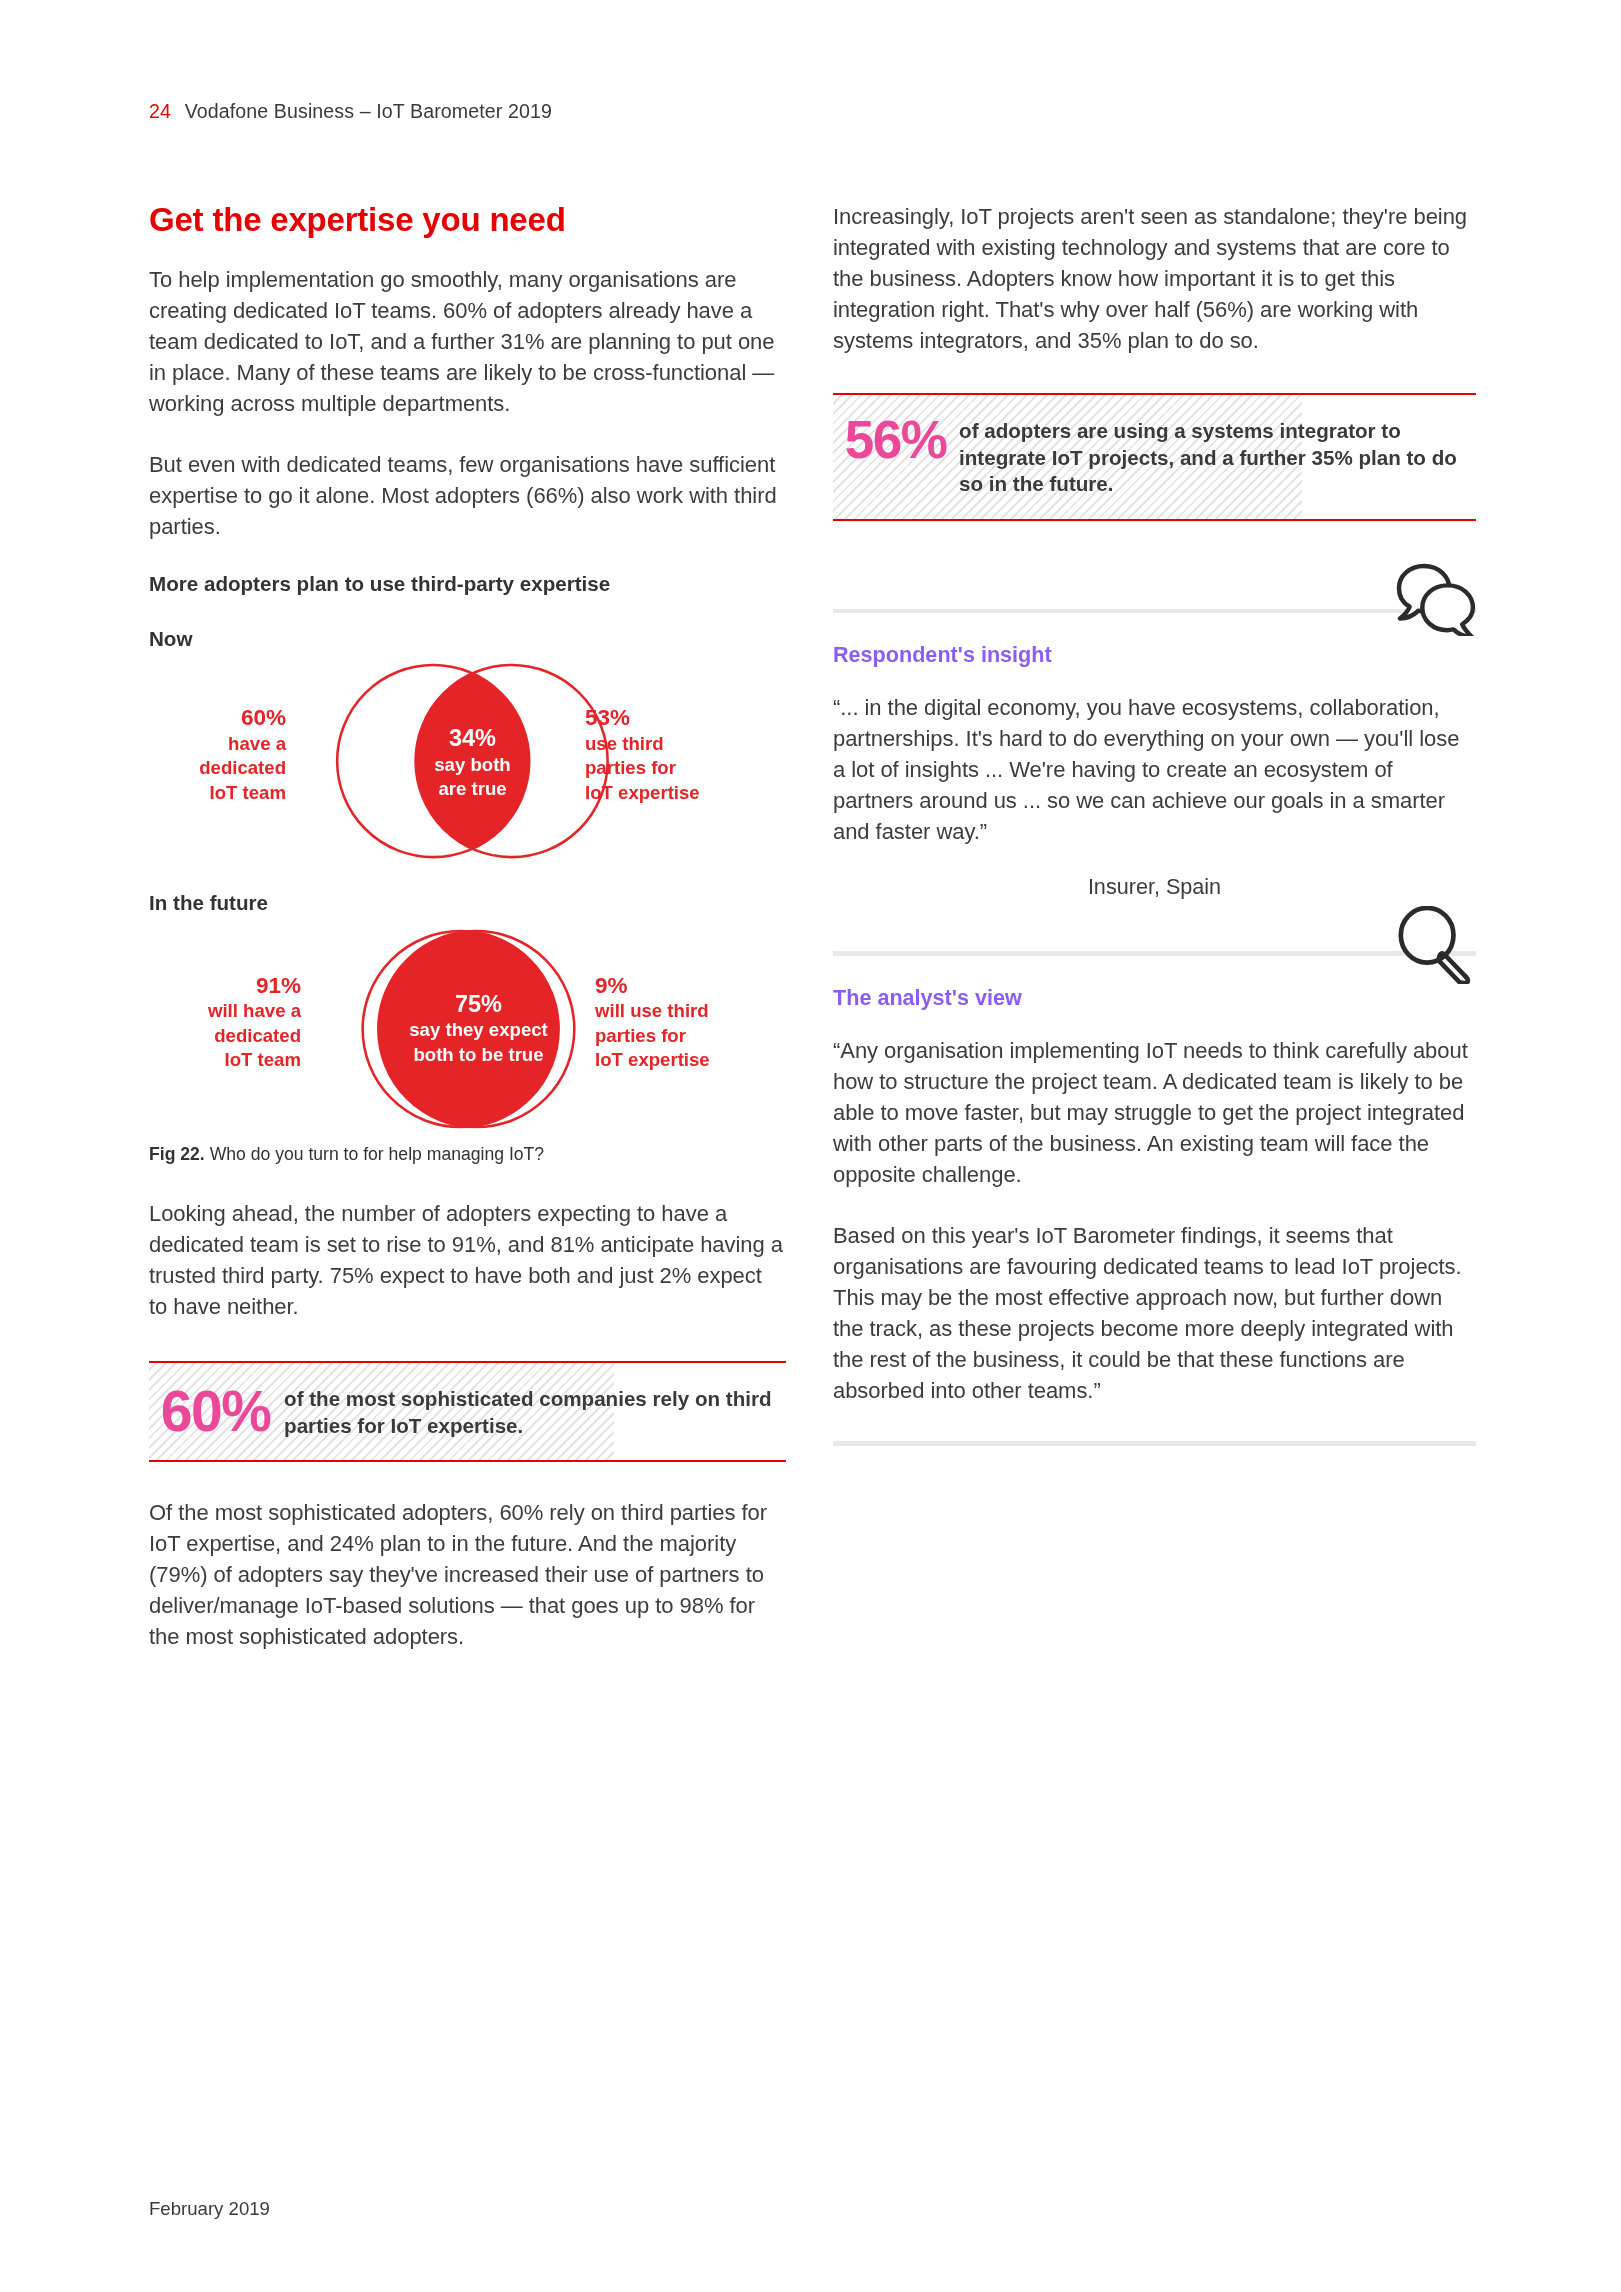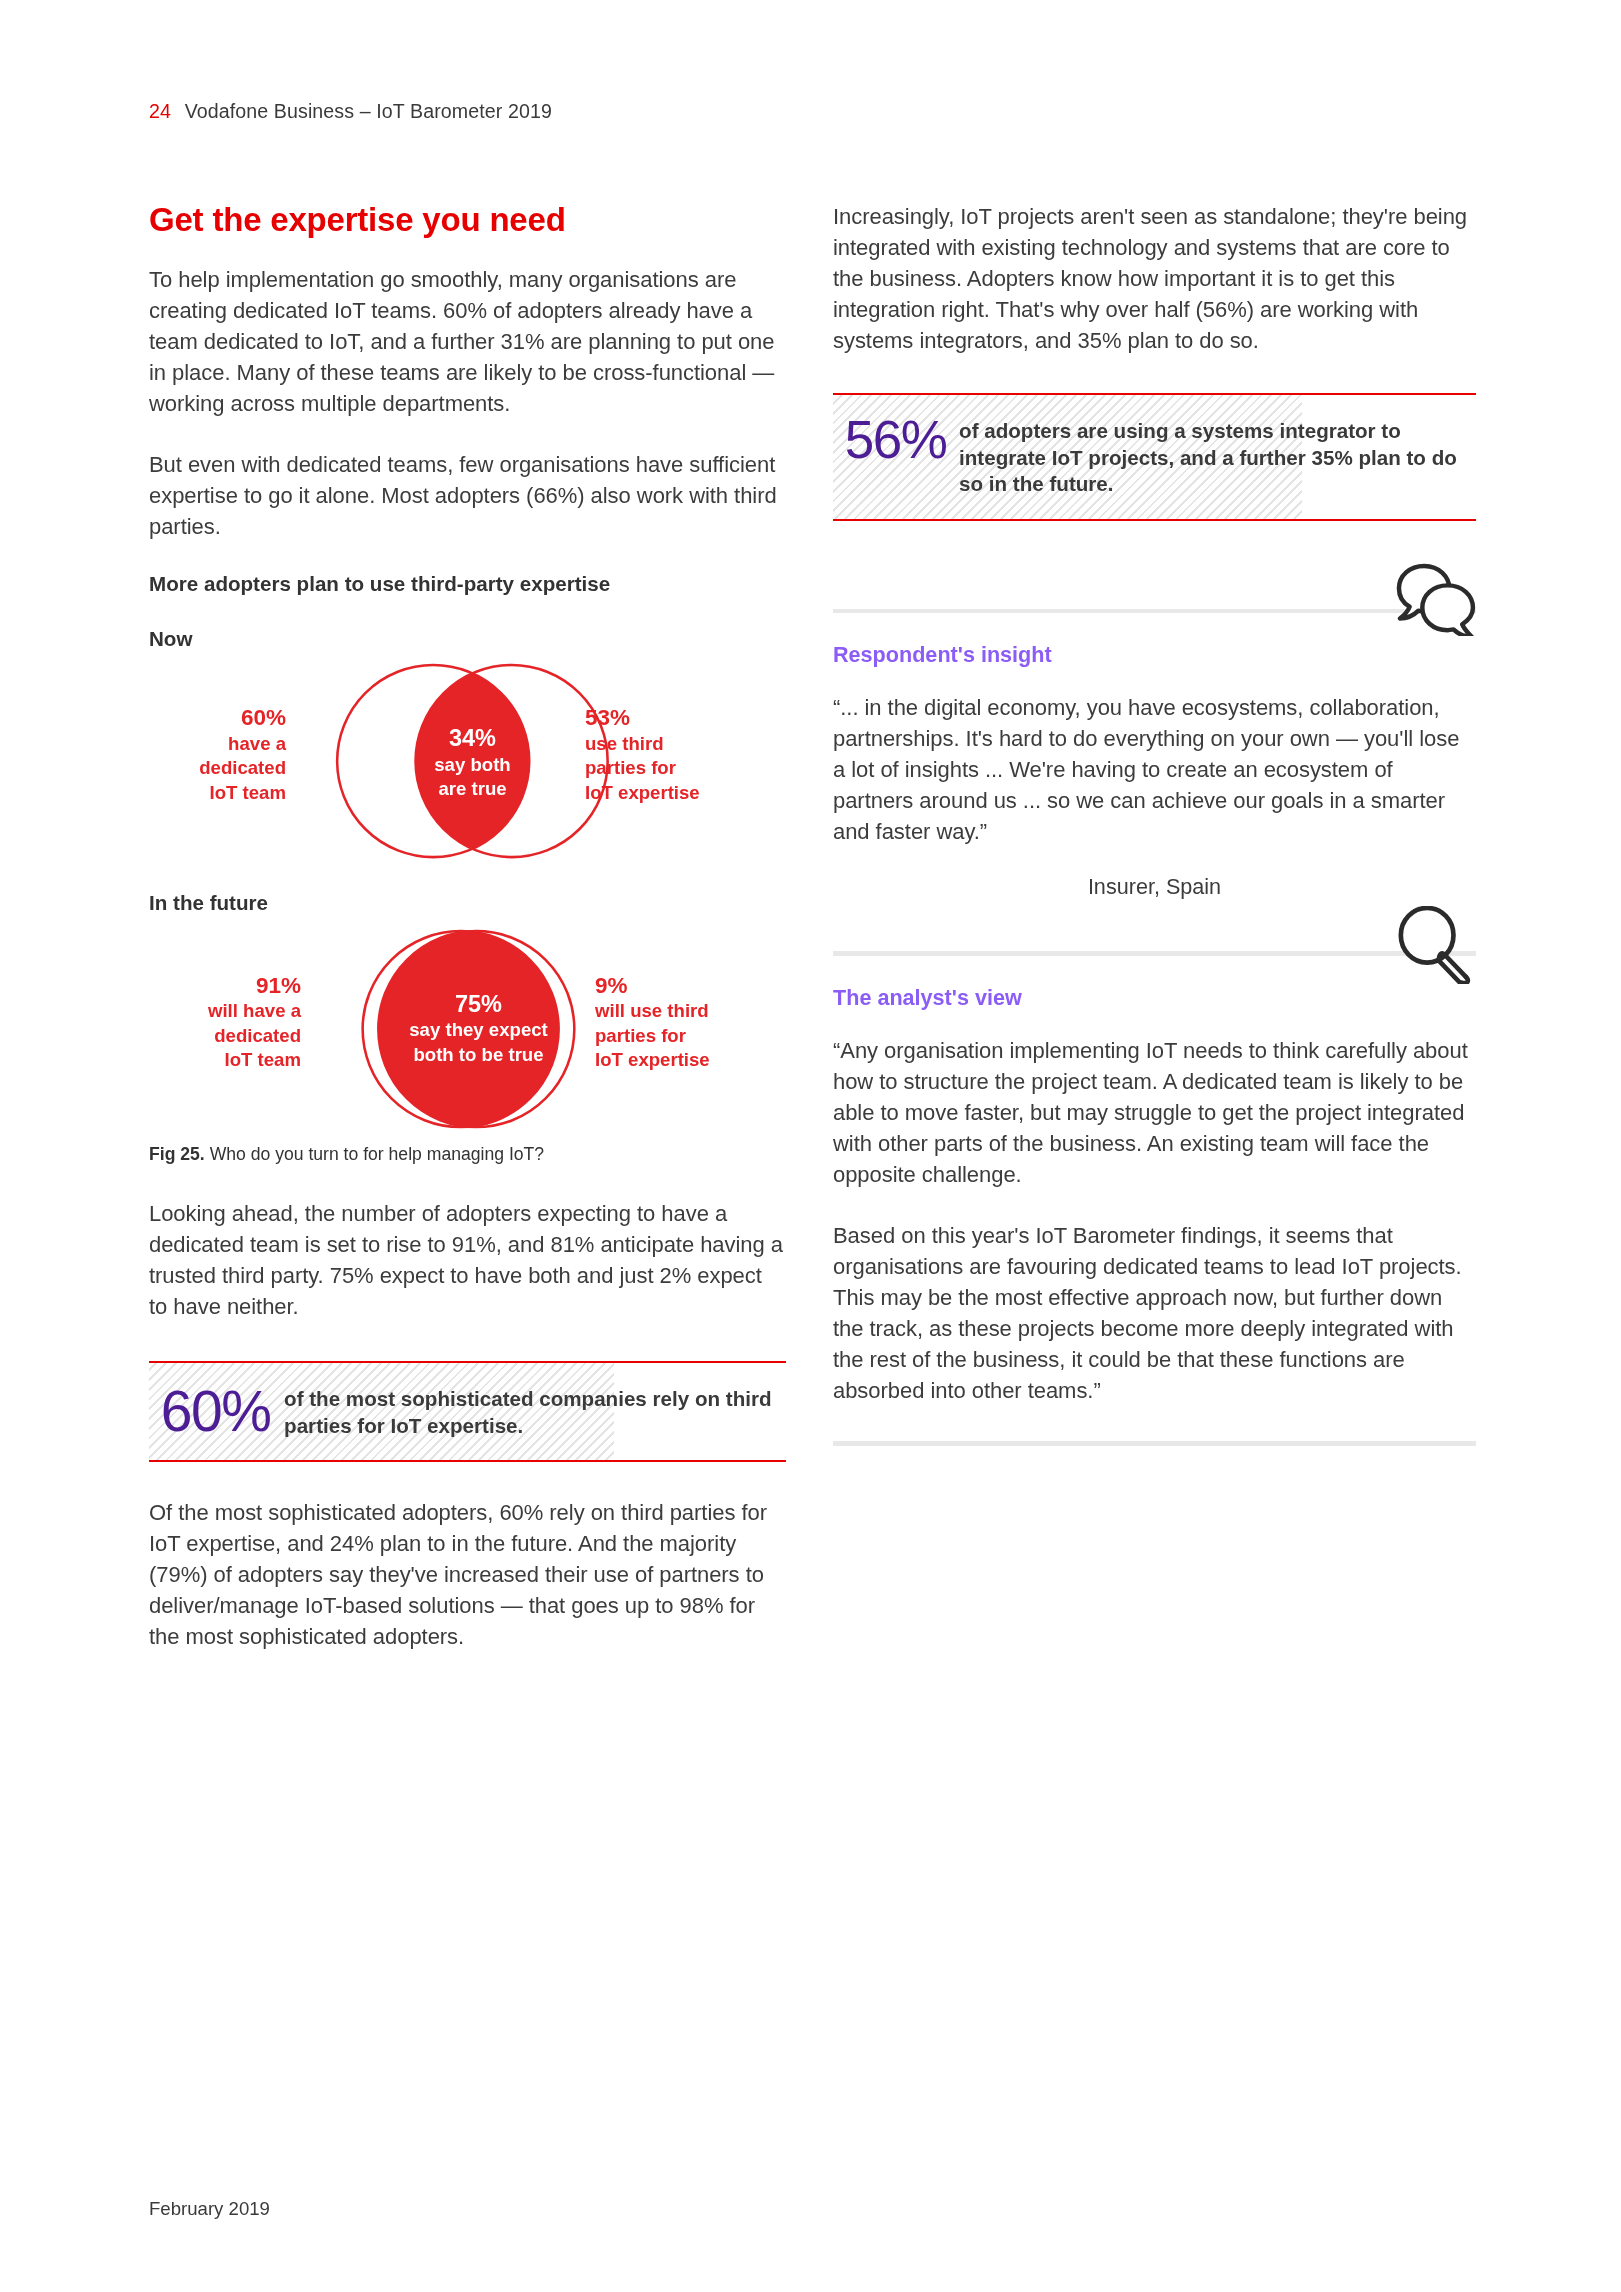--- a/index.html
+++ b/index.html
@@ -156,22 +156,22 @@
   }
   .stat-inner {
     position: relative;
     z-index: 1;
     display: flex;
     align-items: flex-start;
     padding-left: 11.8px;
   }
   .stat-num {
     font-size: 53px;
-    font-weight: normal;
-    color: #4c1d95;
+    font-weight: bold;
+    color: #ec4899;
     line-height: 0.92;
     letter-spacing: -1.5px;
     flex: 0 0 auto;
     margin-right: 12.7px;
   }
   .stat-txt {
     font-size: 20.6px;
     font-weight: bold;
     color: #3a3a3a;
     line-height: 26.5px;
@@ -306,21 +306,21 @@
       </div>
 
       <div class="venn-center" style="left:207px; top:69px; width:245px;">
         <span class="big">75%</span>
         <span>say they expect</span><br>
         <span>both to be true</span>
       </div>
     </div>
 
     <div class="fig-caption">
-      <b>Fig 25.</b>
+      <b>Fig 22.</b>
       <span>Who do you turn to for help managing IoT?</span>
     </div>
 
     <p class="body-text" style="margin-bottom:39px;">Looking ahead, the number of adopters expecting to have a dedicated team is set to rise to 91%, and 81% anticipate having a trusted third party. 75% expect to have both and just 2% expect to have neither.</p>
 
     <div class="stat-callout sixty">
       <div class="hatch"></div>
       <div class="stat-inner">
         <div class="stat-num">60%</div>
         <div class="stat-txt">of the most sophisticated companies rely on third parties for IoT expertise.</div>

